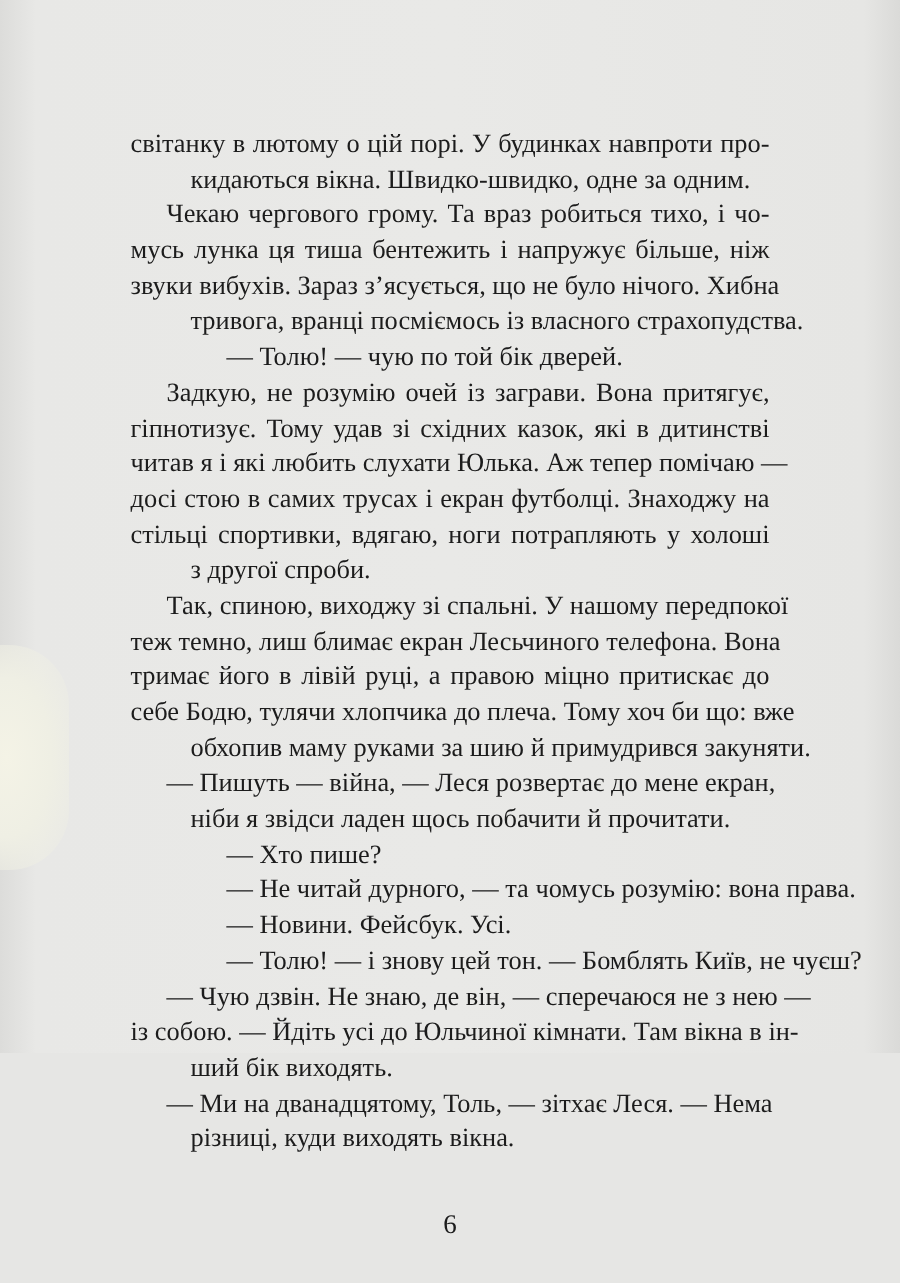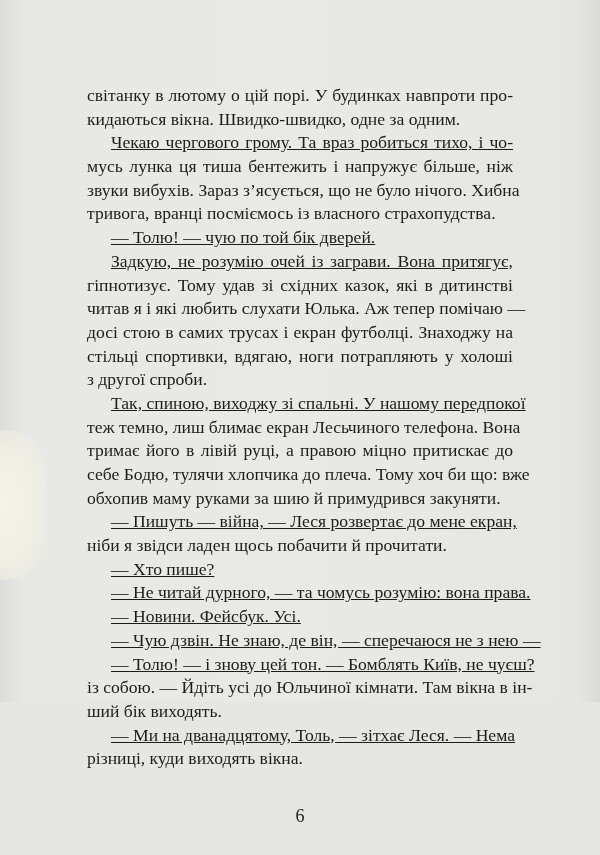--- a/index.html
+++ b/index.html
@@ -17,22 +17,22 @@
     position:absolute; left:0; top:430px; width:46px; height:150px;
     background: radial-gradient(ellipse at 10% 50%, #f4f3e6 0%, #efefe4 50%, rgba(233,233,231,0) 100%);
     border-radius:0 40px 40px 0;
   }
   .text {
     position:absolute; left:87px; top:84px; width:426px;
     font-family:"Liberation Serif","DejaVu Serif",serif;
     font-size:17.6px; line-height:23.7px; color:#1c1c1c;
   }
   .line { display:block; white-space:nowrap; text-align:justify; text-align-last:justify; height:23.7px; }
-  .line.last { text-align-last:left; }
-  .line.indent { padding-left:24px;text-decoration:underline; }
+  .line.last { text-align-last:left;margin-left:40px; }
+  .line.indent { padding-left:24px; }
   .pagenum {
     position:absolute; top:806px; left:0; width:600px; text-align:center;
     font-family:"Liberation Serif","DejaVu Serif",serif; font-size:18px; color:#1c1c1c;
   }
 </style>
 </head>
 <body>
 
 <div class="page">
   <div class="blob"></div>
@@ -53,21 +53,21 @@
       <span class="line indent">Так, спиною, виходжу зі спальні. У нашому передпокої</span>
       <span class="line">теж темно, лиш блимає екран Лесьчиного телефона. Вона</span>
       <span class="line">тримає його в лівій руці, а правою міцно притискає до</span>
       <span class="line">себе Бодю, тулячи хлопчика до плеча. Тому хоч би що: вже</span>
       <span class="line last">обхопив маму руками за шию й примудрився закуняти.</span>
       <span class="line indent">— Пишуть — війна, — Леся розвертає до мене екран,</span>
       <span class="line last">ніби я звідси ладен щось побачити й прочитати.</span>
       <span class="line indent last">— Хто пише?</span>
       <span class="line indent last">— Не читай дурного, — та чомусь розумію: вона права.</span>
       <span class="line indent last">— Новини. Фейсбук. Усі.</span>
+      <span class="line indent last">— Толю! — і знову цей тон. — Бомблять Київ, не чуєш?</span>
       <span class="line indent">— Чую дзвін. Не знаю, де він, — сперечаюся не з нею —</span>
-      <span class="line indent last">— Толю! — і знову цей тон. — Бомблять Київ, не чуєш?</span>
       <span class="line">із собою. — Йдіть усі до Юльчиної кімнати. Там вікна в ін-</span>
       <span class="line last">ший бік виходять.</span>
       <span class="line indent">— Ми на дванадцятому, Толь, — зітхає Леся. — Нема</span>
       <span class="line last">різниці, куди виходять вікна.</span>
     </div>
   <div class="pagenum">6</div>
 </div>
 
 </body></html>

